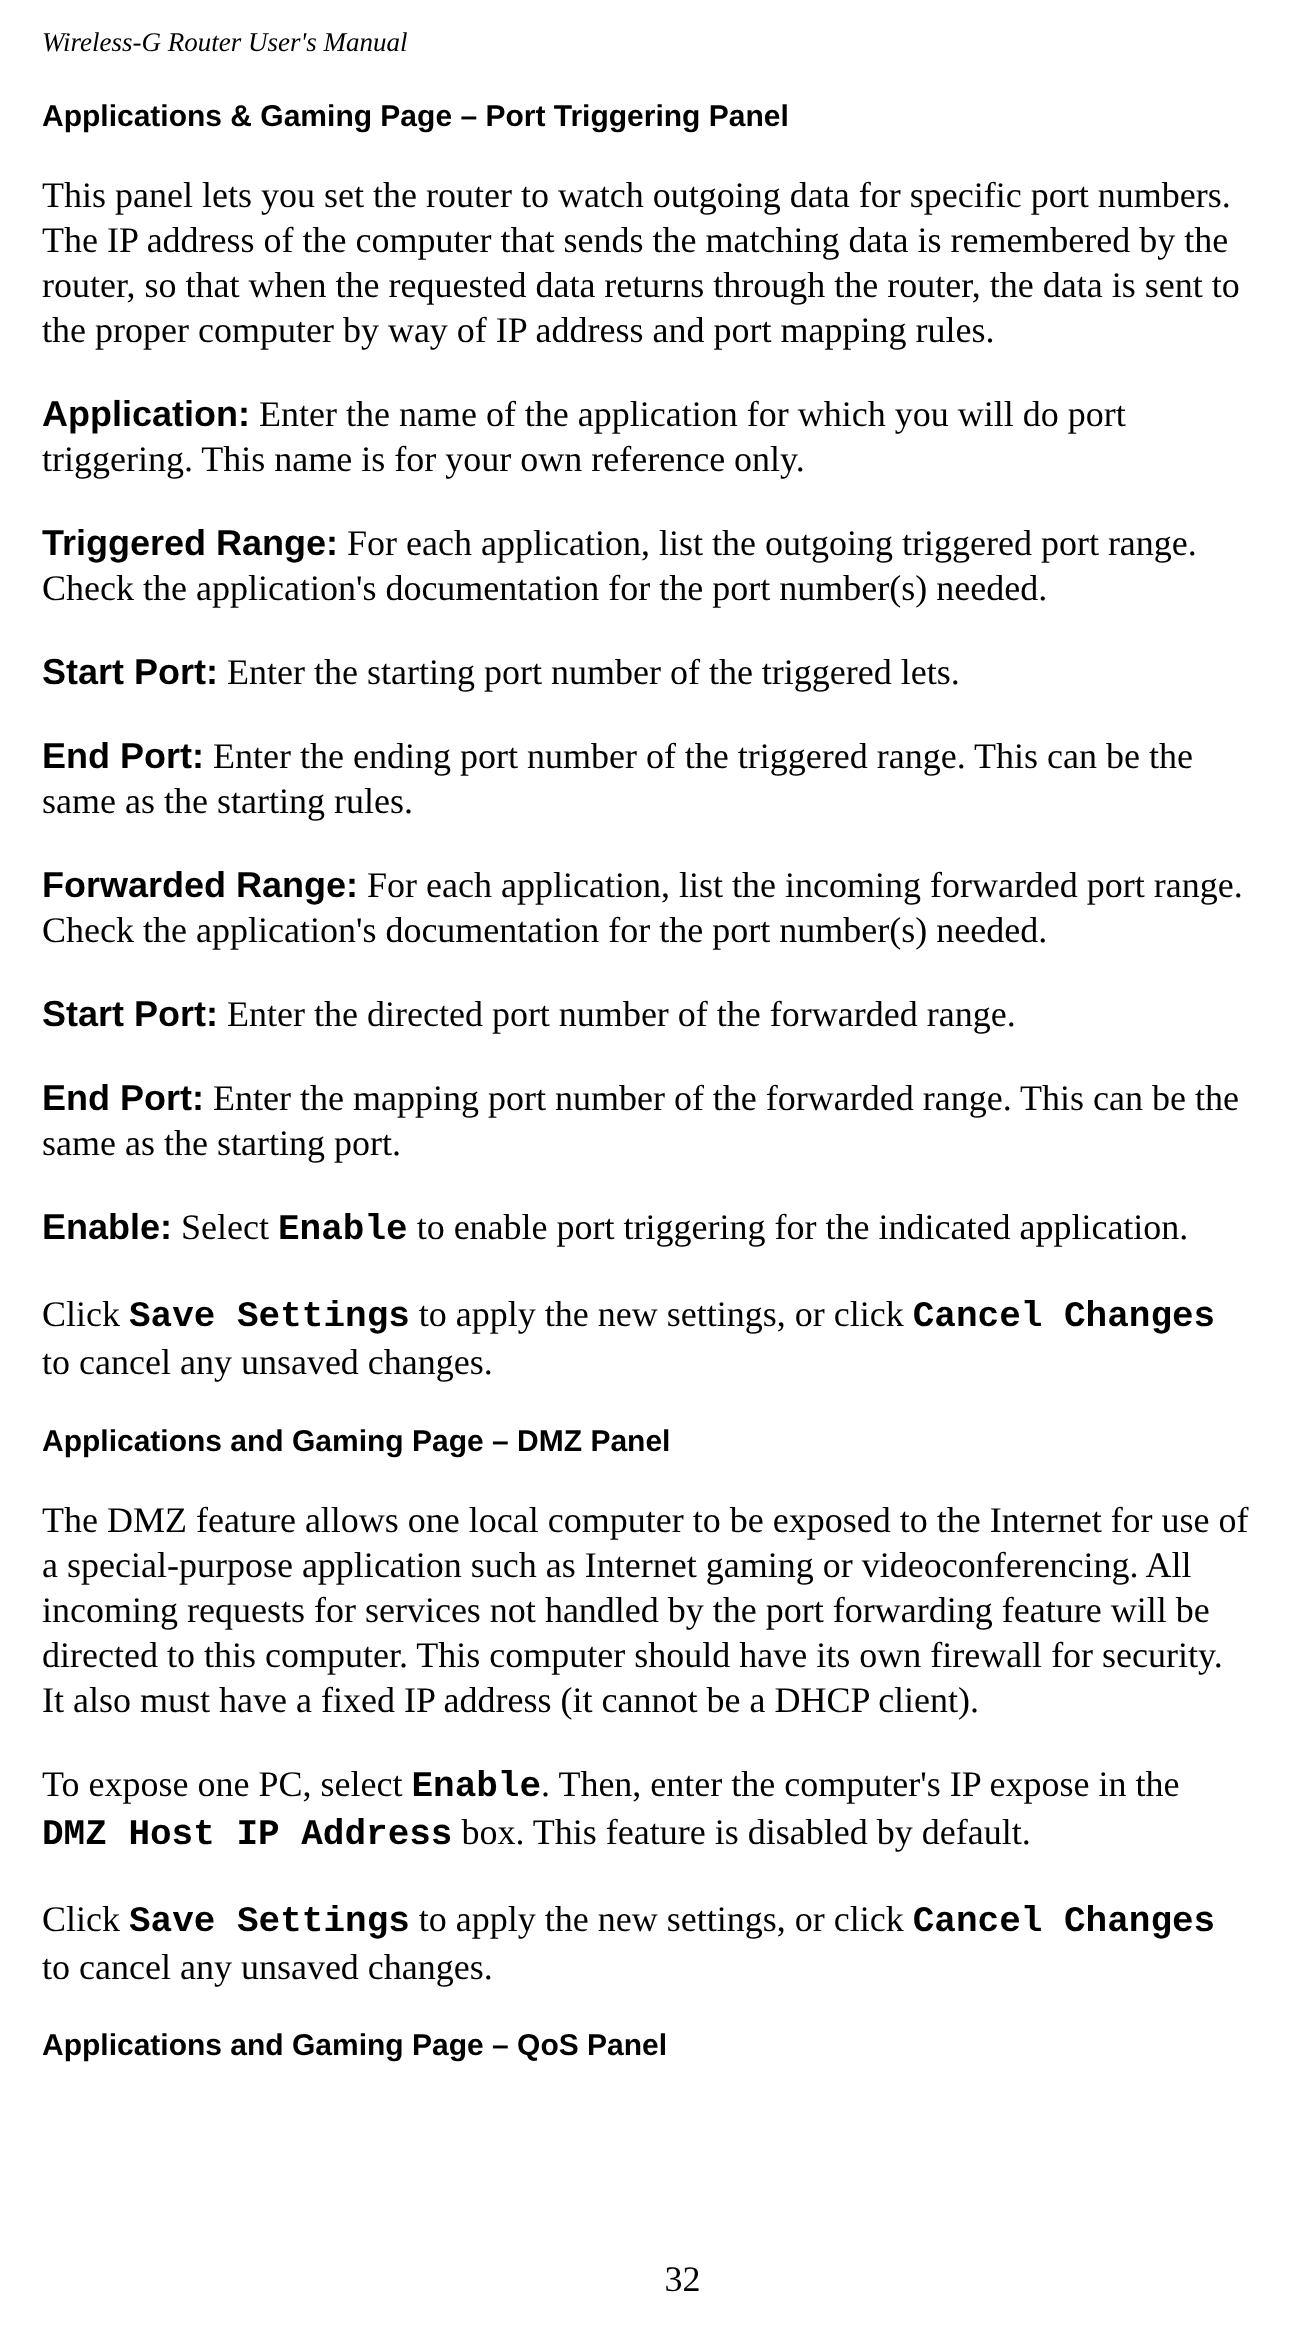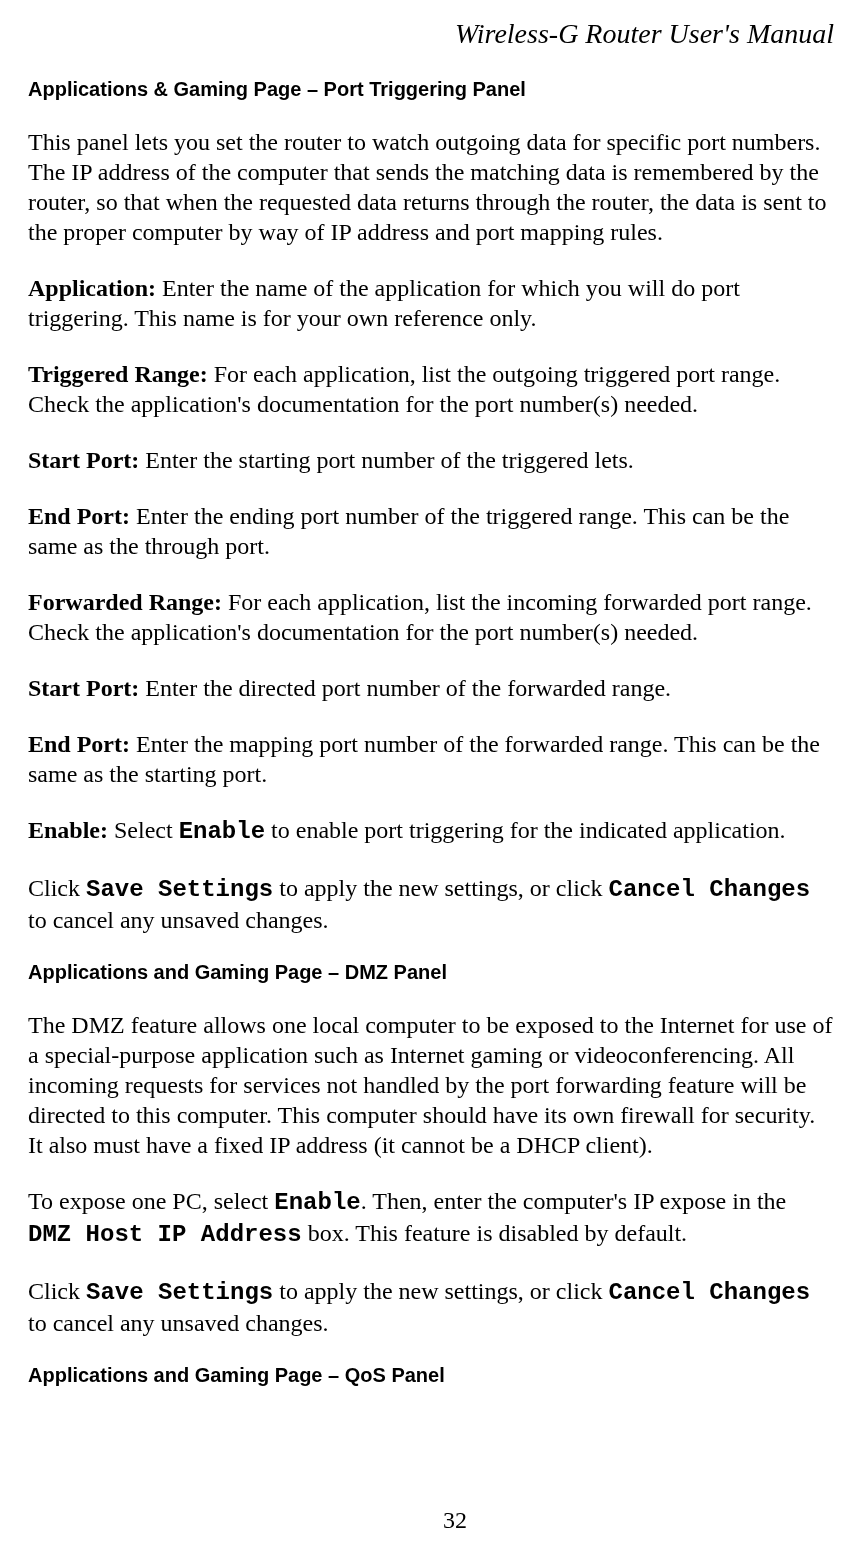--- a/index.html
+++ b/index.html
@@ -6,40 +6,39 @@
     body {
       width: 862px;
       min-height: 1560px;
       background: #fff;
       font-family: 'Times New Roman', Times, serif;
       color: #000;
       padding: 18px 28px 0 28px;
       position: relative;
     }
     .running-head {
-      text-align: right;
       font-style: italic;
-      font-size: 28px;
+      font-size: 18px;
       margin-bottom: 28px;
     }
     h2 {
       font-family: Arial, Helvetica, sans-serif;
       font-weight: bold;
       font-size: 20px;
       margin-bottom: 26px;
       margin-top: 10px;
     }
     .para {
       font-size: 24px;
       line-height: 1.25;
       margin-bottom: 26px;
       margin-top: 12px;
     }
     .bold {
-      font-family: Liberation Serif, serif;
+      font-family: Liberation Sans, sans-serif;
       font-weight: bold;
     }
     .bold-times {
       font-family: Liberation Mono, monospace;
       font-weight: bold;
     }
     .page-number {
       position: absolute;
       bottom: 26px;
       left: 0;
@@ -58,21 +57,21 @@
 <h2>Applications &amp; Gaming Page – Port Triggering Panel</h2>
 
 <p class="para">This panel lets you set the router to watch outgoing data for specific port numbers. The IP address of the computer that sends the matching data is remembered by the router, so that when the requested data returns through the router, the data is sent to the proper computer by way of IP address and port mapping rules.</p>
 
 <p class="para"><span class="bold">Application:</span><span> Enter the name of the application for which you will do port triggering. This name is for your own reference only.</span></p>
 
 <p class="para"><span class="bold">Triggered Range:</span><span> For each application, list the outgoing triggered port range. Check the application's documentation for the port number(s) needed.</span></p>
 
 <p class="para"><span class="bold">Start Port:</span><span> Enter the starting port number of the triggered lets.</span></p>
 
-<p class="para"><span class="bold">End Port:</span><span> Enter the ending port number of the triggered range. This can be the same as the through port.</span></p>
+<p class="para"><span class="bold">End Port:</span><span> Enter the ending port number of the triggered range. This can be the same as the starting rules.</span></p>
 
 <p class="para"><span class="bold">Forwarded Range:</span><span> For each application, list the incoming forwarded port range. Check the application's documentation for the port number(s) needed.</span></p>
 
 <p class="para"><span class="bold">Start Port:</span><span> Enter the directed port number of the forwarded range.</span></p>
 
 <p class="para"><span class="bold">End Port:</span><span> Enter the mapping port number of the forwarded range. This can be the same as the starting port.</span></p>
 
 <p class="para"><span class="bold">Enable:</span><span> Select </span><span class="bold-times">Enable</span><span> to enable port triggering for the indicated application.</span></p>
 
 <p class="para"><span>Click </span><span class="bold-times">Save Settings</span><span> to apply the new settings, or click </span><span class="bold-times">Cancel Changes</span><span> to cancel any unsaved changes.</span></p>

